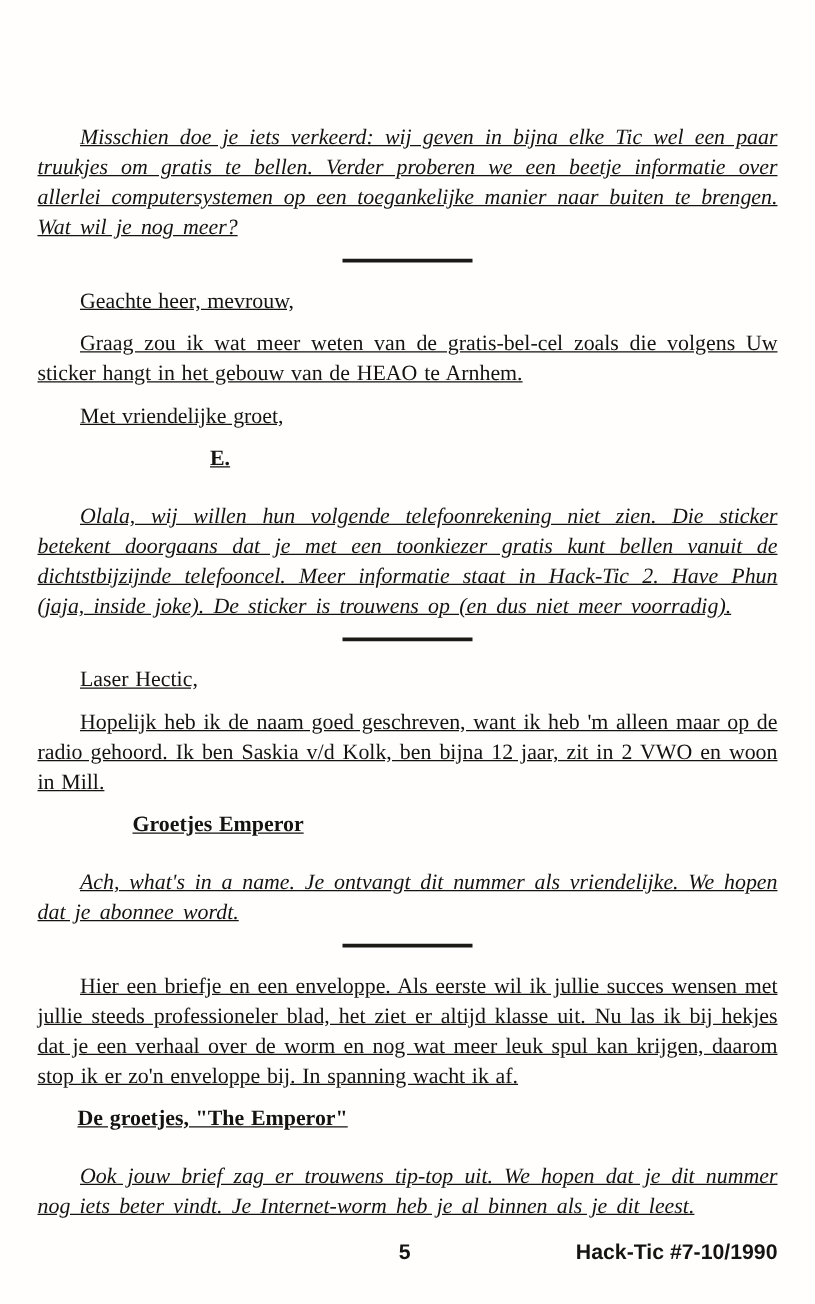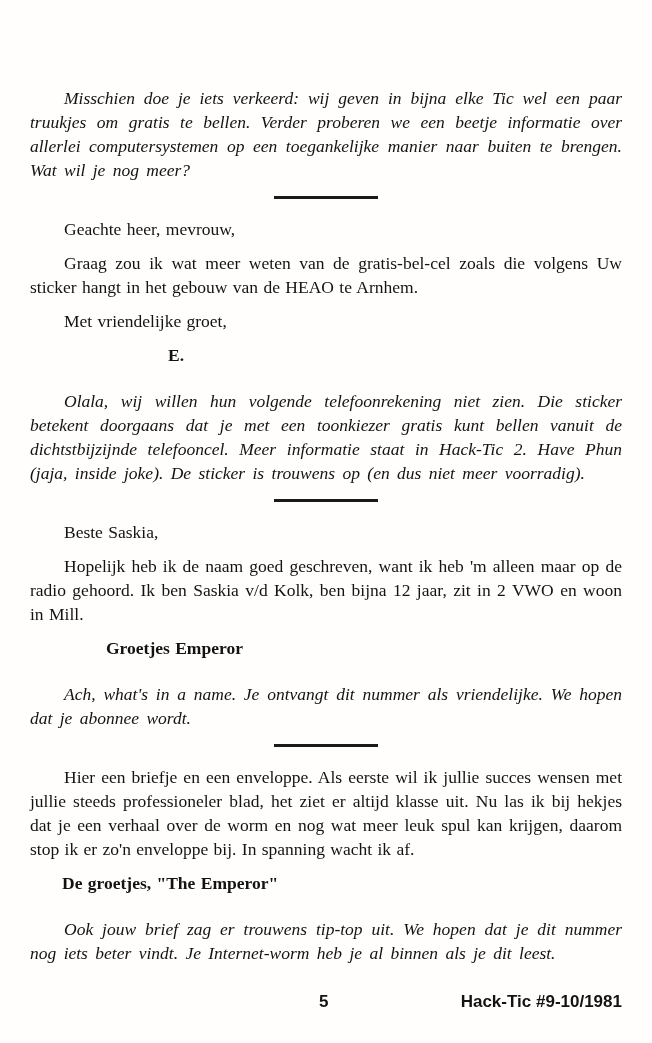--- a/index.html
+++ b/index.html
@@ -8,23 +8,24 @@
     position: relative;
     width: 652px;
     height: 1043px;
     background: #fffefd;
     font-family: "Liberation Serif", "DejaVu Serif", serif;
     color: #151310;
     overflow: hidden;
   }
   .content {
     position: absolute;
-    top: 64px;
+    top: 75px;
     left: 30px;
     width: 592px;
+    text-decoration: underline;
   }
   .para {
     font-size: 17.5px;
     line-height: 24px;
     text-align: justify;
     text-indent: 34px;
     margin-bottom: 10px;
     word-spacing: 1px;
   }
   .reply {
@@ -77,26 +78,26 @@
 <div class="page">
   <div class="content">
       <p class="para reply">Misschien doe je iets verkeerd: wij geven in bijna elke Tic wel een paar truukjes om gratis te bellen. Verder proberen we een beetje informatie over allerlei computersystemen op een toegankelijke manier naar buiten te brengen. Wat wil je nog meer?</p>
       <div class="divider"></div>
       <p class="para salutation">Geachte heer, mevrouw,</p>
       <p class="para body">Graag zou ik wat meer weten van de gratis-bel-cel zoals die volgens Uw sticker hangt in het gebouw van de HEAO te Arnhem.</p>
       <p class="para body">Met vriendelijke groet,</p>
       <p class="para signature indent-deep">E.</p>
       <p class="para reply">Olala, wij willen hun volgende telefoonrekening niet zien. Die sticker betekent doorgaans dat je met een toonkiezer gratis kunt bellen vanuit de dichtstbijzijnde telefooncel. Meer informatie staat in Hack-Tic 2. Have Phun (jaja, inside joke). De sticker is trouwens op (en dus niet meer voorradig).</p>
       <div class="divider"></div>
-      <p class="para salutation">Beste Saskia,</p>
+      <p class="para salutation">Laser Hectic,</p>
       <p class="para body">Hopelijk heb ik de naam goed geschreven, want ik heb 'm alleen maar op de radio gehoord. Ik ben Saskia v/d Kolk, ben bijna 12 jaar, zit in 2 VWO en woon in Mill.</p>
       <p class="para signature indent-medium">Groetjes Emperor</p>
       <p class="para reply">Ach, what's in a name. Je ontvangt dit nummer als vriendelijke. We hopen dat je abonnee wordt.</p>
       <div class="divider"></div>
       <p class="para body">Hier een briefje en een enveloppe. Als eerste wil ik jullie succes wensen met jullie steeds professioneler blad, het ziet er altijd klasse uit. Nu las ik bij hekjes dat je een verhaal over de worm en nog wat meer leuk spul kan krijgen, daarom stop ik er zo'n enveloppe bij. In spanning wacht ik af.</p>
       <p class="para signature indent-shallow">De groetjes, "The Emperor"</p>
       <p class="para reply">Ook jouw brief zag er trouwens tip-top uit. We hopen dat je dit nummer nog iets beter vindt. Je Internet-worm heb je al binnen als je dit leest.</p>
     </div>
   <div class="footer">
     <span class="page-number">5</span>
-    <span class="magazine-issue">Hack-Tic #9-10/1981</span>
+    <span class="magazine-issue">Hack-Tic #7-10/1990</span>
   </div>
 </div>
 
 </body></html>

